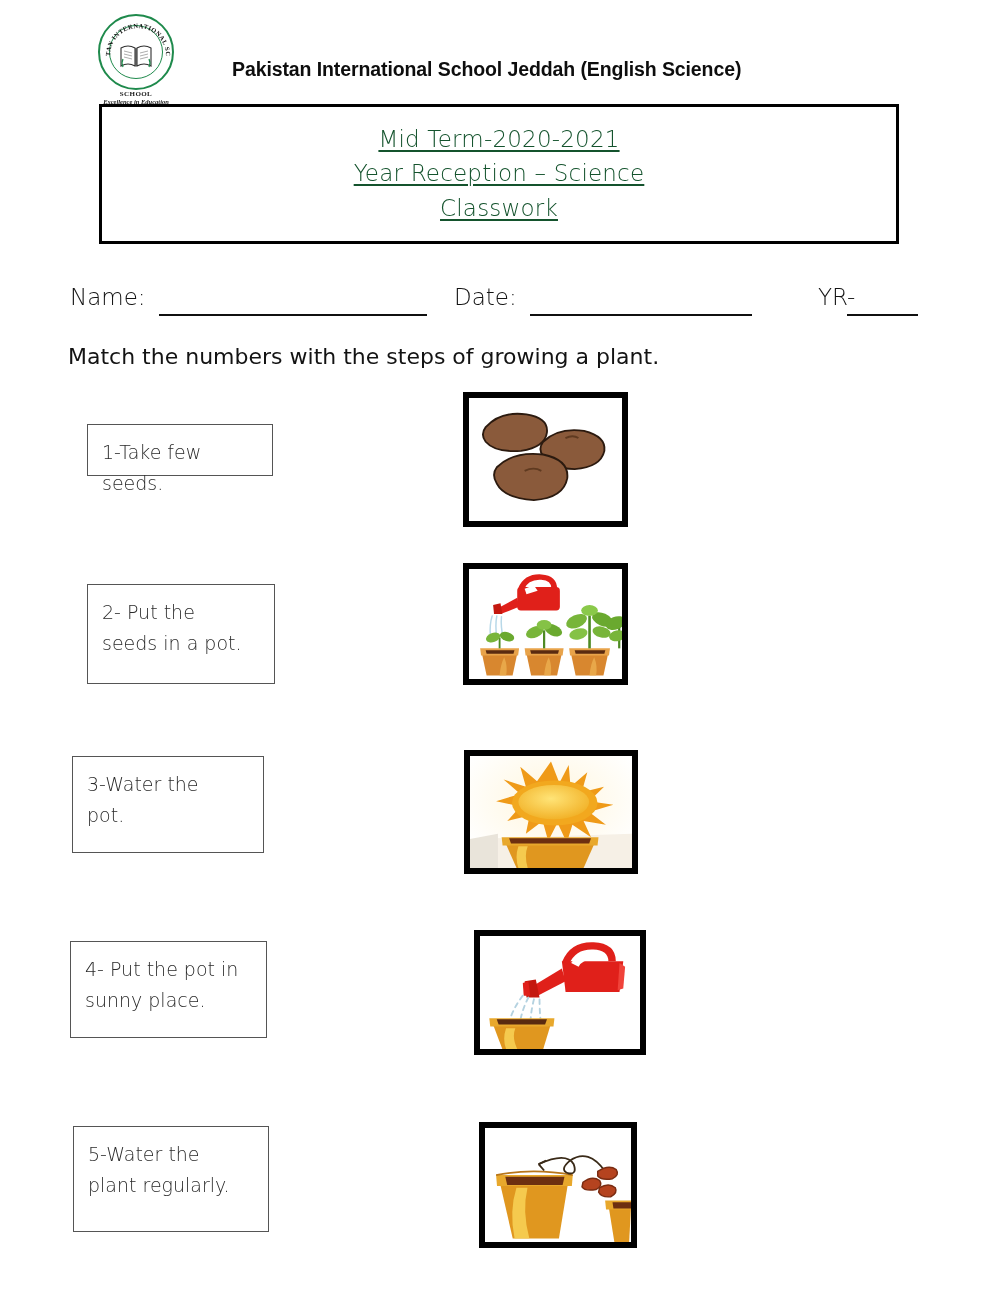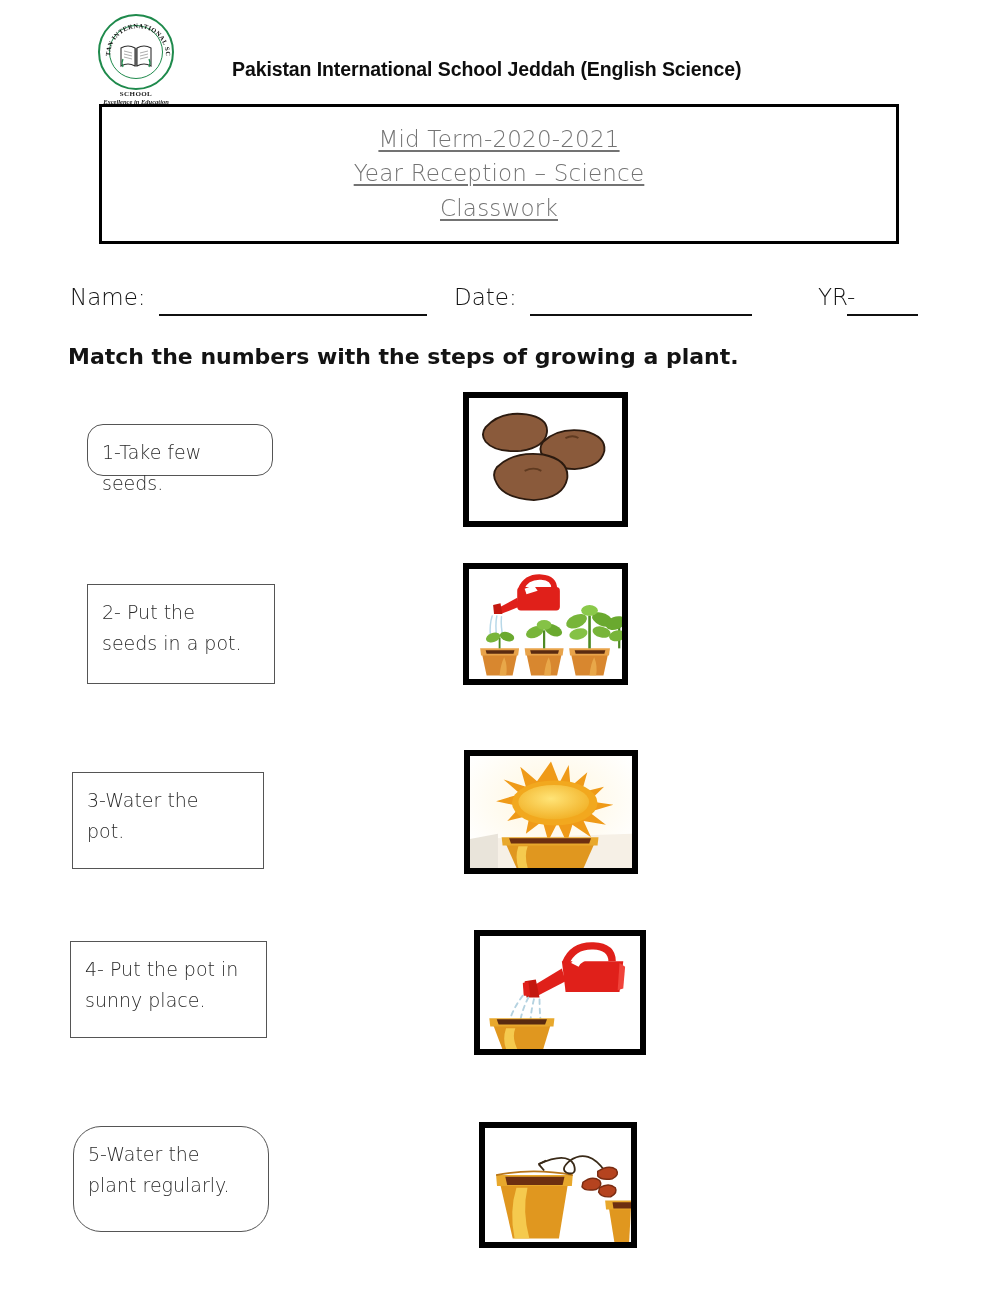--- a/index.html
+++ b/index.html
@@ -113,21 +113,21 @@
     display: flex;
     flex-direction: column;
     align-items: center;
     justify-content: center;
     gap: 1px;
   }
   .title-line {
     font-family: "DejaVu Sans", sans-serif;
     font-size: 23px;
     font-weight: 300;
-    color: #737373;
+    color: #14532d;
     text-decoration: underline;
     text-underline-offset: 3px;
     letter-spacing: 0.2px;
     line-height: 1.45;
   }
 
   
   .namerow {
     position: absolute;
     left: 70px;
@@ -154,21 +154,21 @@
   .rule-name { left: 89px;  top: 30px; width: 268px; }
   .rule-date { left: 460px; top: 30px; width: 222px; }
   .rule-yr   { left: 777px; top: 30px; width: 71px;  }
 
   .instruction {
     position: absolute;
     left: 68px;
     top: 344px;
     font-family: "DejaVu Sans", sans-serif;
     font-size: 22px;
-    font-weight: 700;
+    font-weight: 400;
     color: #131313;
     white-space: nowrap;
   }
 
   
   .row { position: absolute; left: 0; width: 1000px; }
   .label-box {
     position: absolute;
     border: 1.3px solid #555555;
     box-sizing: border-box;
@@ -236,21 +236,21 @@
   <div class="fld fld-date">Date:</div>
   <div class="rule rule-date"></div>
 
   <div class="fld fld-yr">YR-</div>
   <div class="rule rule-yr"></div>
 </div>
 
 <div class="instruction">Match the numbers with the steps of growing a plant.</div>
 
 <div class="row" style="top:0">
-  <div class="label-box" style="left:87px; top:424px; width:186px; height:52px;border-radius:16px;">
+  <div class="label-box" style="left:87px; top:424px; width:186px; height:52px;">
     <div class="label-text">1-Take few seeds.</div>
   </div>
 
   <div class="pic" style="left:463px; top:392px; width:165px; height:135px;">
     <svg viewBox="0 0 165 135" preserveAspectRatio="none">
       <rect x="0" y="0" width="165" height="135" fill="#ffffff"></rect>
       <g stroke="#2b1a0f" stroke-width="2">
         <path d="M18 32 Q34 14 62 18 Q86 22 84 38 Q82 54 56 58 Q28 60 18 48 Q12 40 18 32 Z" fill="#8a5a3b"></path>
         <path d="M80 48 Q96 32 124 36 Q148 42 146 58 Q142 76 114 78 Q88 78 80 64 Q74 56 80 48 Z" fill="#8a5a3b"></path>
         <path d="M30 76 Q48 58 80 62 Q108 68 106 88 Q102 110 70 112 Q38 110 30 94 Q24 84 30 76 Z" fill="#8a5a3b"></path>
@@ -322,21 +322,21 @@
       <g>
         <path d="M162 88 L162 56" stroke="#4e8a24" stroke-width="2.4"></path>
         <ellipse cx="158" cy="60" rx="11" ry="7" fill="#6aa92f" transform="rotate(-22 158 60)"></ellipse>
         <ellipse cx="160" cy="74" rx="9" ry="6" fill="#78b53a" transform="rotate(-12 160 74)"></ellipse>
       </g>
     </svg>
   </div>
 </div>
 
 <div class="row" style="top:0">
-  <div class="label-box" style="left:72px; top:772px; width:192px; height:97px;">
+  <div class="label-box" style="left:72px; top:756px; width:192px; height:97px;">
     <div class="label-text">3-Water the
 pot.</div>
   </div>
 
   <div class="pic" style="left:464px; top:750px; width:174px; height:124px;">
     <svg viewBox="0 0 174 124" preserveAspectRatio="none">
       <defs>
         <radialGradient id="sunglow" cx="50%" cy="40%" r="62%">
           <stop offset="0%" stop-color="#fff6dd"></stop>
           <stop offset="100%" stop-color="#ffffff"></stop>
@@ -399,21 +399,21 @@
         <path d="M14 98 L76 98 L68 125 L24 125 Z" fill="#e0971f"></path>
         <path d="M10 91 L80 91 L79 100 L11 100 Z" fill="#e8a82c"></path>
         <path d="M18 92 L72 92 L70 98 L20 98 Z" fill="#5a2a10"></path>
         <path d="M28 102 Q24 114 28 125 L40 125 Q34 112 38 102 Z" fill="#f8d257" opacity="0.85"></path>
       </g>
     </svg>
   </div>
 </div>
 
 <div class="row" style="top:0">
-  <div class="label-box" style="left:73px; top:1126px; width:196px; height:106px;border-radius:28px;">
+  <div class="label-box" style="left:73px; top:1126px; width:196px; height:106px;">
     <div class="label-text">5-Water the
 plant regularly.</div>
   </div>
 
   <div class="pic" style="left:479px; top:1122px; width:158px; height:126px;">
     <svg viewBox="0 0 158 126" preserveAspectRatio="none">
       <rect x="0" y="0" width="158" height="126" fill="#ffffff"></rect>
 
       <g>
         <path d="M16 60 L90 60 L80 122 L30 122 Z" fill="#e0971f"></path>

